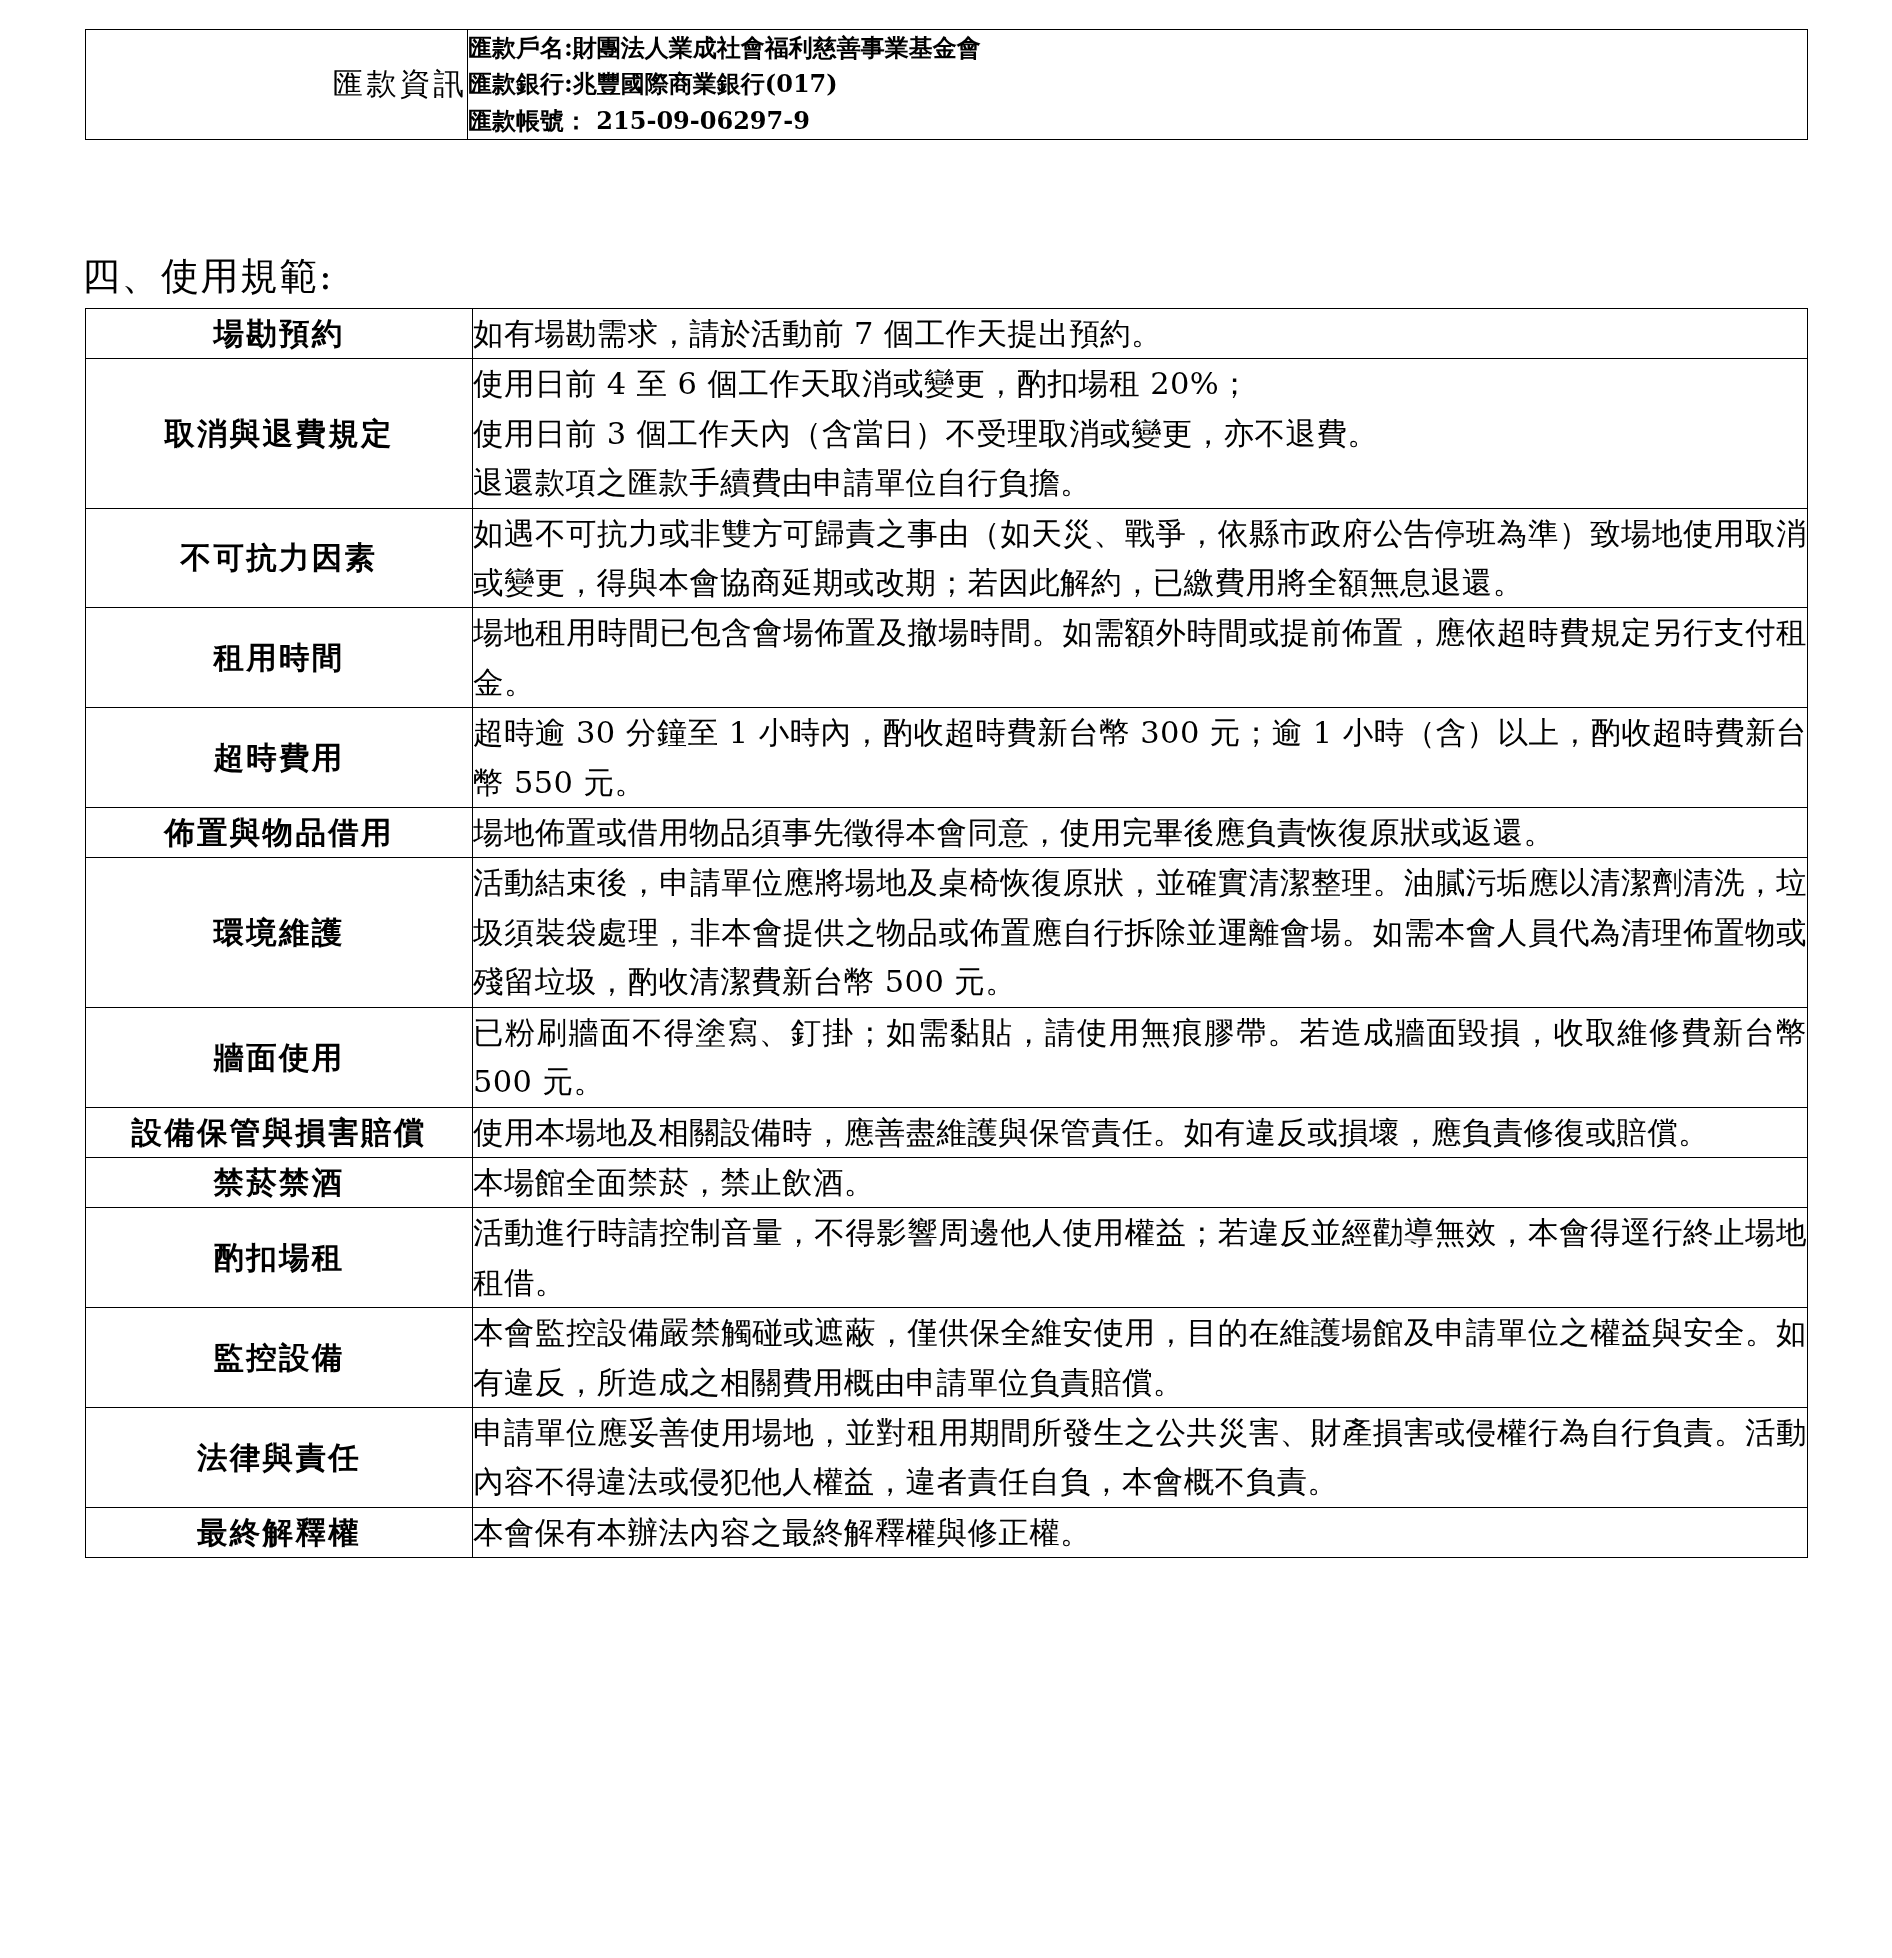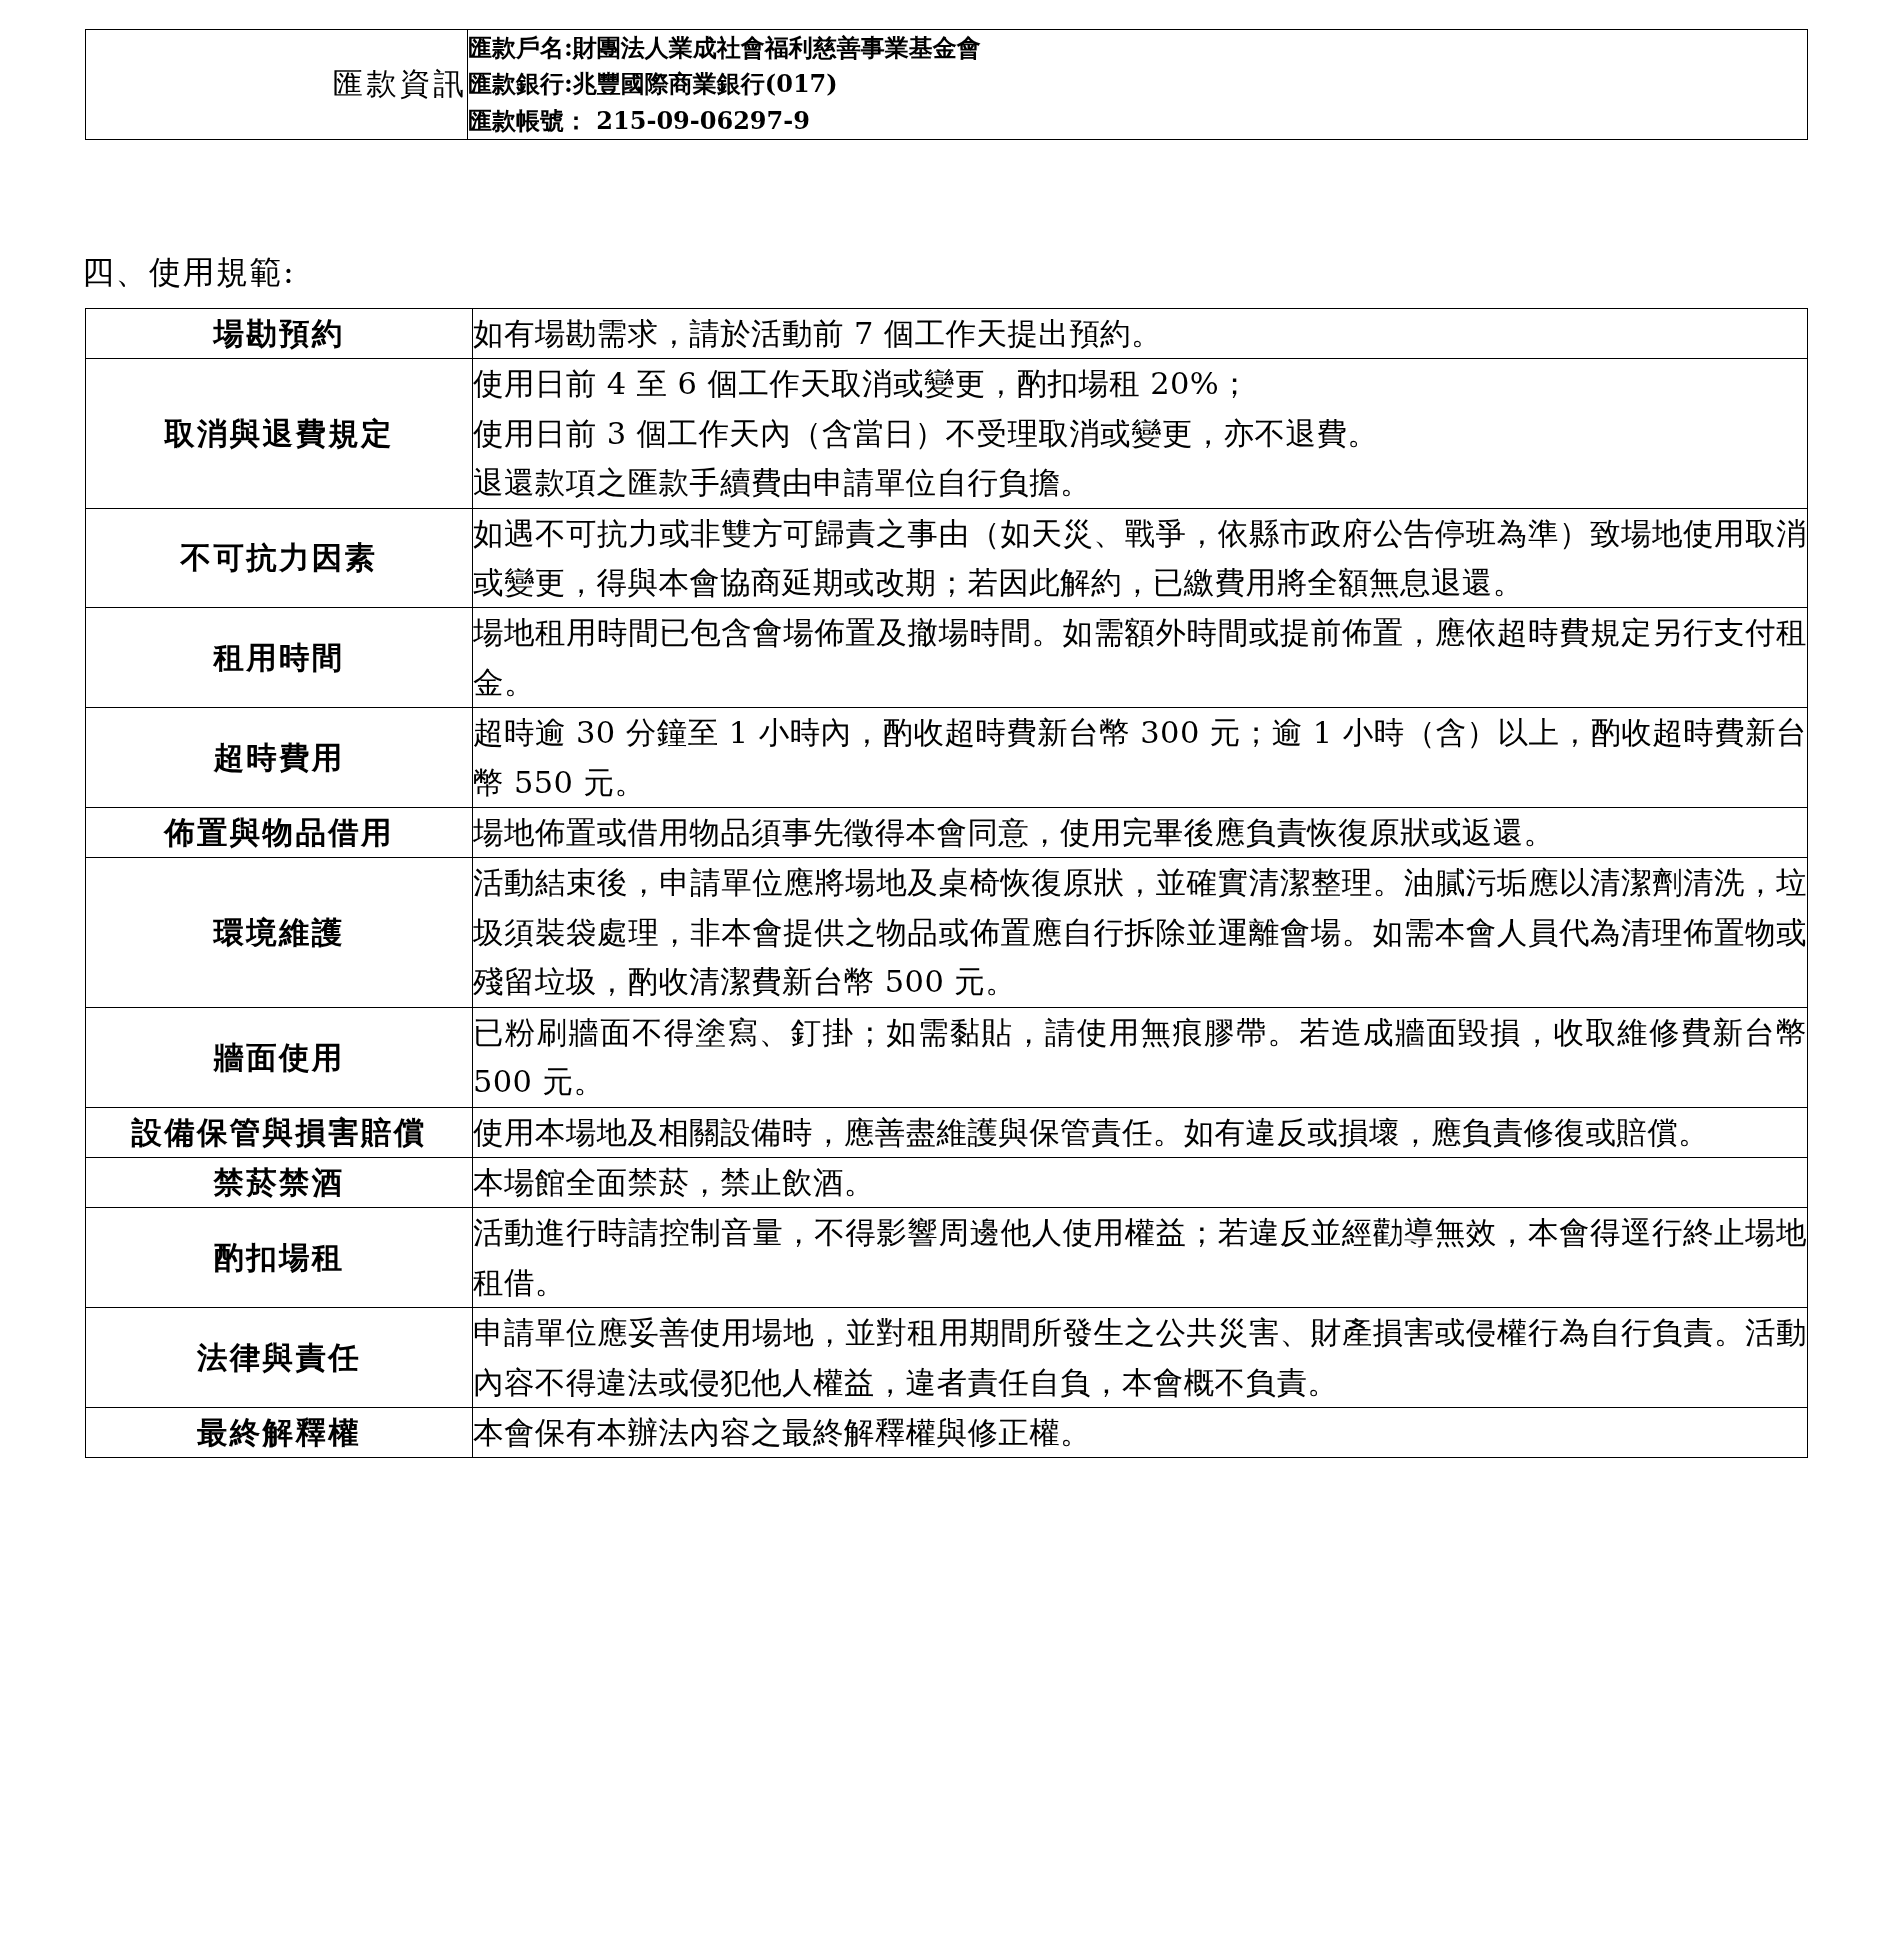--- a/index.html
+++ b/index.html
@@ -60,21 +60,21 @@
     line-height: 1.52;
     letter-spacing: 0px;
     white-space: nowrap;
   }
 
   
   .section-heading {
     position: absolute;
     left: 82px;
     top: 252px;
-    font-size: 32px;
+    font-size: 38px;
     letter-spacing: 1.5px;
     line-height: 1.3;
     font-weight: 400;
   }
 
   
   .rules-wrap {
     position: absolute;
     left: 85px;
     top: 308px;
@@ -251,20 +251,30 @@
               <div class="rule-term-text">酌扣場租</div>
             </td>
             <td class="rule-desc">
               <div class="rule-desc-text">
                 <p>活動進行時請控制音量，不得影響周邊他人使用權益；若違反並經勸導無效，本會得逕行終止場地租借。</p>
               </div>
             </td>
           </tr>
           <tr>
             <td class="rule-term">
+              <div class="rule-term-text">監控設備</div>
+            </td>
+            <td class="rule-desc">
+              <div class="rule-desc-text">
+                <p>本會監控設備嚴禁觸碰或遮蔽，僅供保全維安使用，目的在維護場館及申請單位之權益與安全。如有違反，所造成之相關費用概由申請單位負責賠償。</p>
+              </div>
+            </td>
+          </tr>
+          <tr>
+            <td class="rule-term">
               <div class="rule-term-text">法律與責任</div>
             </td>
             <td class="rule-desc">
               <div class="rule-desc-text">
                 <p>申請單位應妥善使用場地，並對租用期間所發生之公共災害、財產損害或侵權行為自行負責。活動內容不得違法或侵犯他人權益，違者責任自負，本會概不負責。</p>
               </div>
             </td>
           </tr>
           <tr>
             <td class="rule-term">

